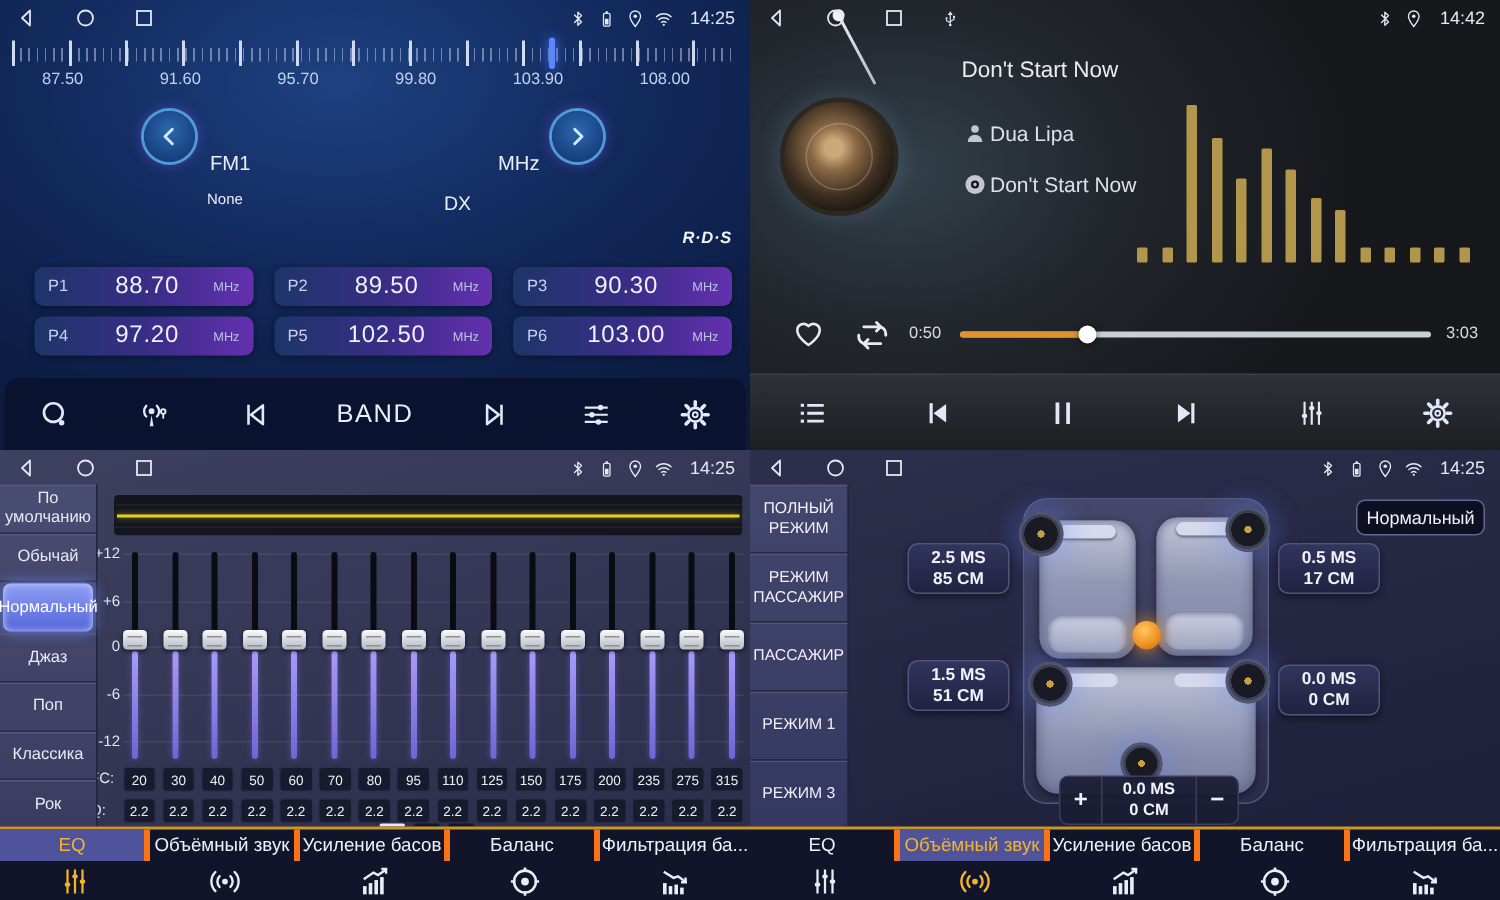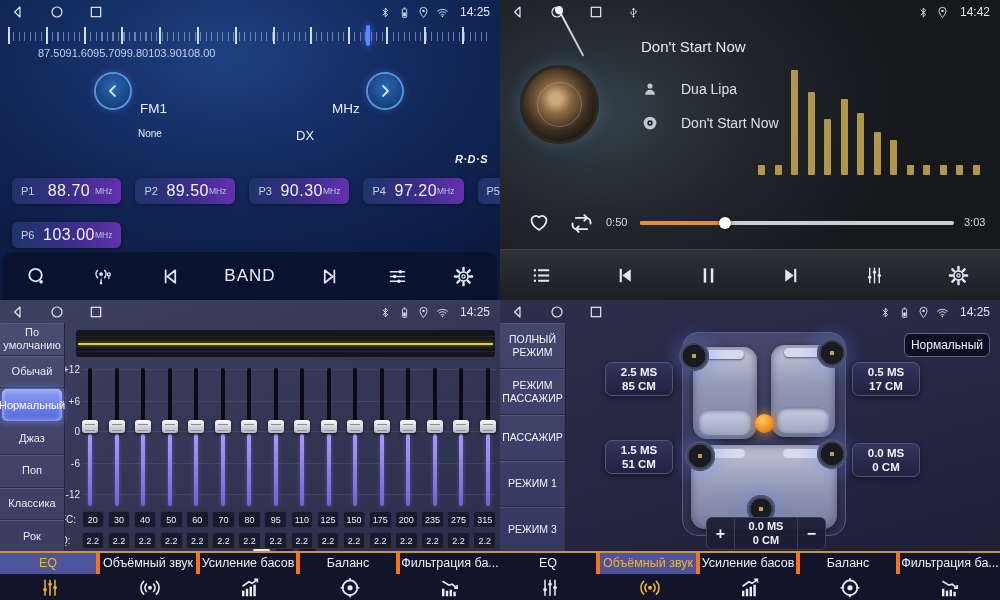--- a/index.html
+++ b/index.html
@@ -17,46 +17,46 @@
   .sb-right{margin-left:auto;display:flex;gap:6px;align-items:center}
   .sb-ic{width:16px;height:16px;color:#e3e7f2}
   .sb-ic.sm{width:13px;height:13px}
   .sb-time{font-size:12px;margin-left:5px}
 
   
   .scale{position:absolute;top:26px;left:8px;right:8px;height:20px}
   .ticks-minor{position:absolute;left:0;right:0;top:6px;height:9px;background:repeating-linear-gradient(90deg,rgba(195,208,238,.5) 0 1px,transparent 1px 5.5px)}
   .ticks-major{position:absolute;left:0;right:0;top:1px;height:17px;background:repeating-linear-gradient(90deg,rgba(228,235,252,.9) 0 2px,transparent 2px 37.8px)}
   .scale-indicator{position:absolute;left:358px;top:-1px;width:4px;height:21px;border-radius:2px;background:#5b86ff;box-shadow:0 0 7px #4a74ff}
-  .scale-labels{position:absolute;top:47px;left:0;right:0;display:flex;padding:0 40px 0 38px}
+  .scale-labels{position:absolute;top:47px;left:0;right:0;display:flex;justify-content:space-between;padding:0 40px 0 28px}
   .sc-lbl{font-size:11px;color:#c4cfec}
   .nav-circle{position:absolute;top:74px;width:34px;height:34px;border-radius:50%;border:none;cursor:pointer;background:radial-gradient(circle at 50% 38%,#2c68b0,#16407e 72%);box-shadow:0 0 0 2px #4e9ada,0 0 10px rgba(130,90,230,.65);display:flex;align-items:center;justify-content:center;padding:0}
   .nav-circle .chev{width:18px;height:18px;color:#cfe9ff}
   .band-label{position:absolute;left:140px;top:101px;font-size:13.5px;color:#e9edfc}
   .freq-value{position:absolute;left:165px;width:170px;top:74px;text-align:center;font-size:33px;font-weight:bold;color:#f4f6ff;letter-spacing:1px}
   .freq-unit{position:absolute;left:332px;top:101px;font-size:13.5px;color:#e9edfc}
   .stereo-mode{position:absolute;left:138px;top:128px;font-size:10px;color:#e9edfc}
   .dx-mode{position:absolute;left:296px;top:128px;font-size:13px;color:#e9edfc}
   .rds{position:absolute;right:12px;top:153px;font-size:11px;font-weight:800;font-style:italic;color:#f2f4ff;letter-spacing:.5px}
-  .presets{position:absolute;left:12px;right:12px;top:178px;display:grid;grid-template-columns:repeat(5,1fr);gap:18px 14px}
+  .presets{position:absolute;left:23px;right:12px;top:178px;display:grid;grid-template-columns:repeat(3,1fr);gap:7px 14px}
   .preset{height:26px;border-radius:6px;background:linear-gradient(90deg,#1d3569 0%,#3b2d88 55%,#6430af 100%);display:flex;align-items:center;padding:0 9px;box-shadow:0 1px 4px rgba(0,0,0,.4);cursor:pointer}
   .p-num{font-size:11px;color:#c8d0ee;width:22px}
   .p-freq{flex:1;text-align:center;font-size:16px;color:#eef1ff;letter-spacing:.5px}
   .p-unit{font-size:8.5px;color:#bcc5e6}
   .r-toolbar{position:absolute;left:3px;right:3px;bottom:0;height:48px;background:rgba(9,18,44,.85);border-radius:10px 10px 0 0;display:flex;align-items:center;justify-content:space-around;color:#e2e8fa}
   .tb-ic{width:23px;height:23px;color:#e2e8fa;cursor:pointer}
   .band-btn{font-size:17px;letter-spacing:1px;color:#e9edfc;cursor:pointer}
 
   
   .p-title{position:absolute;left:141px;top:38px;font-size:15px;color:#e9ebef}
   .album{position:absolute;left:20px;top:65px;width:73px;height:73px;border-radius:50%;border:3px solid #2c2820;background:radial-gradient(circle at 45% 42%,#caa87a 0 10%,#8a6844 26%,#3c2e20 55%,#191510 78%,#0e0c08 100%);box-shadow:0 0 16px rgba(110,150,190,.3)}
   .album::after{content:'';position:absolute;inset:14px;border-radius:50%;border:1px solid rgba(255,255,255,.22)}
   .tonearm{position:absolute;left:59px;top:10px;width:2px;height:52px;background:linear-gradient(#eceef4,#b6b8c4);border-radius:1px;transform:rotate(-28deg);transform-origin:1px 2px}
   .tonearm::before{content:'';position:absolute;left:-3px;top:-4px;width:8px;height:8px;border-radius:50%;background:#f1f2f7}
-  .meta-row{position:absolute;left:141px;display:flex;align-items:center;gap:22px;color:#dde0e6;font-size:14px}
+  .meta-row{position:absolute;left:141px;display:flex;align-items:center;gap:1px;color:#dde0e6;font-size:14px}
   .meta-ic{width:18px;height:18px;color:#c2c6ce}
   .viz{position:absolute;left:258px;top:67px;width:230px;height:108px;display:flex;align-items:flex-end;gap:9.5px}
   .viz-bar{width:7px;border-radius:1px}
   .heart-ic{position:absolute;left:27px;top:210px;width:24px;height:24px;color:#e8eaee;cursor:pointer}
   .repeat-ic{position:absolute;left:68px;top:210px;width:27px;height:27px;color:#e8eaee;cursor:pointer}
   .elapsed{position:absolute;left:106px;top:216px;font-size:11px;color:#d8dade}
   .track-bar{position:absolute;left:140px;top:221px;width:314px;height:4px;border-radius:2px;background:#c9cdd4;cursor:pointer}
   .track-fill{height:4px;border-radius:2px}
   .track-knob{position:absolute;top:-4px;width:12px;height:12px;border-radius:50%;background:#fff;box-shadow:0 0 4px rgba(0,0,0,.6)}
   .duration{position:absolute;left:464px;top:216px;font-size:11px;color:#d8dade}

